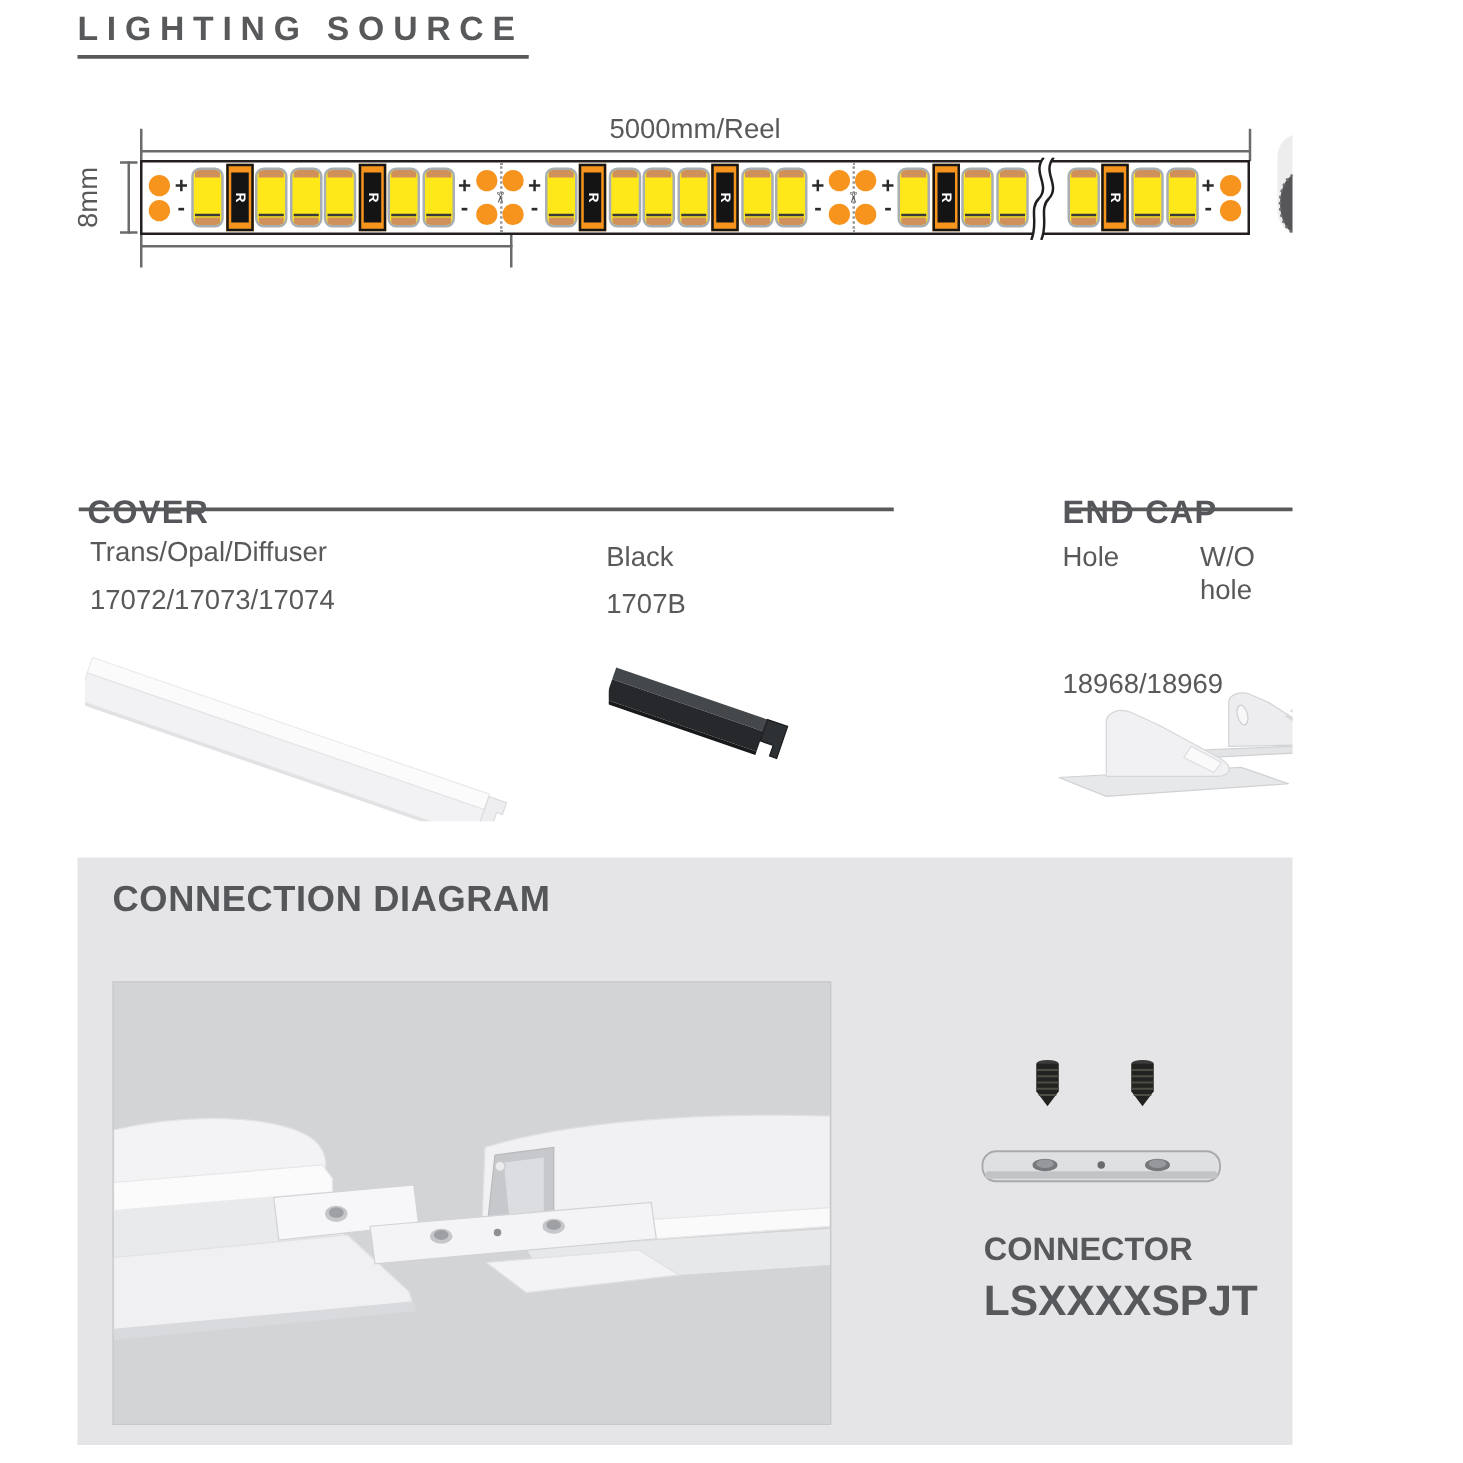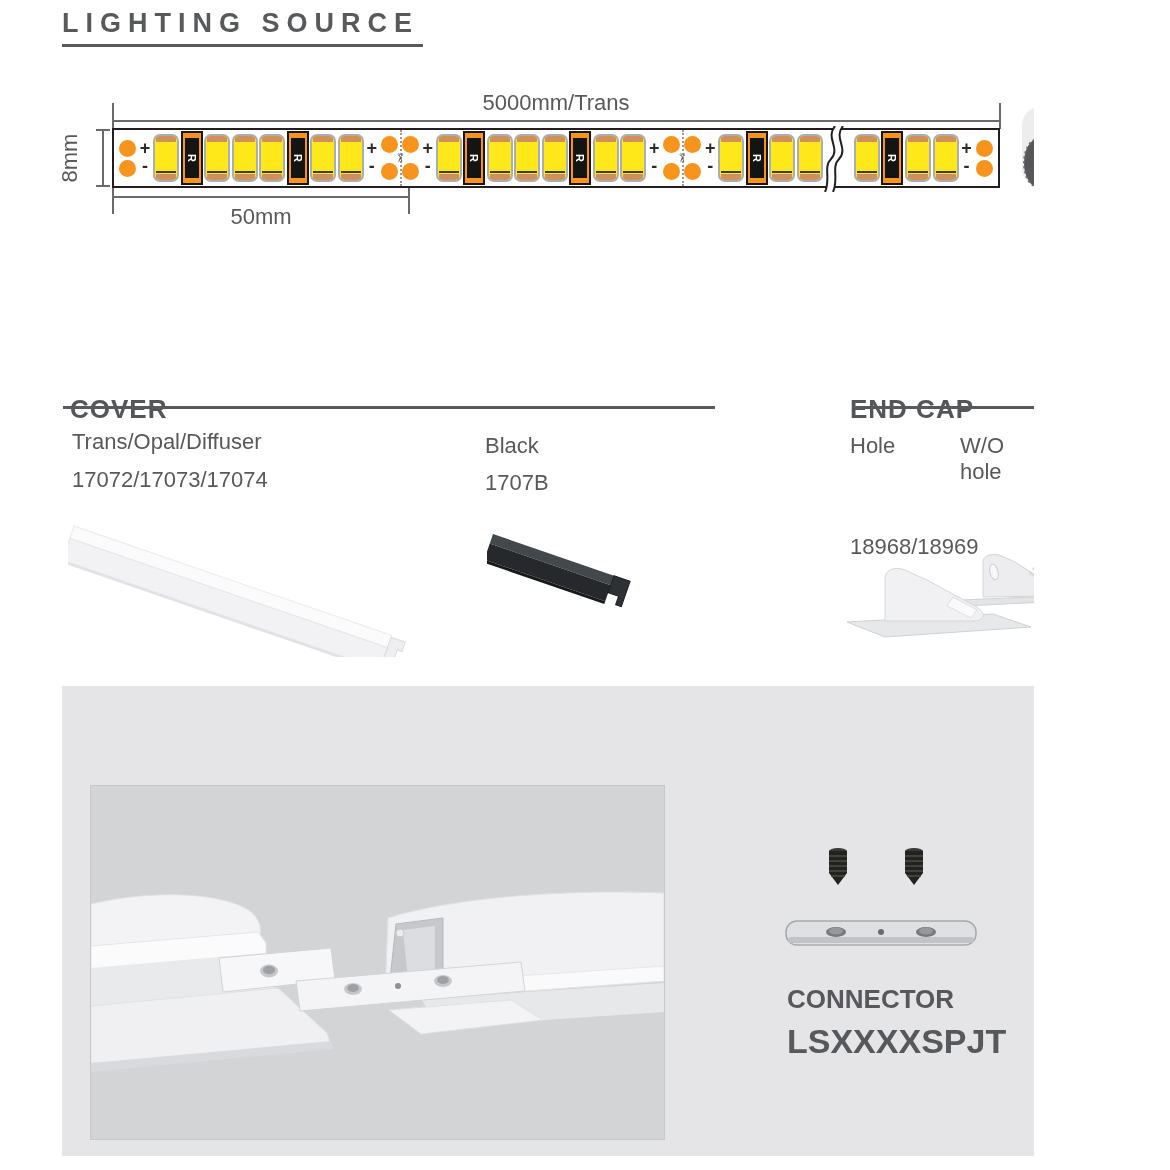--- a/index.html
+++ b/index.html
@@ -82,34 +82,33 @@
 
   .abs{position:absolute;}
 </style>
 </head>
 <body>
 
 <div class="page">
 
   <div class="doc-title">LIGHTING SOURCE</div>
 
-  <div class="dim5000-label">5000mm/Trans</div>
+  <div class="dim5000-label">5000mm/Reel</div>
   <div class="dim5000-line"></div>
   <div class="tick-v t5000-l"></div>
   <div class="tick-v t5000-r"></div>
 
   <div class="bracket8-line"></div>
   <div class="bracket8-capT"></div>
   <div class="bracket8-capB"></div>
   <div class="dim8-label">8mm</div>
 
   <div class="dim50-line"></div>
   <div class="tick-v t50-l"></div>
   <div class="tick-v t50-r"></div>
-  <div class="dim50-label">50mm</div>
 
   <div class="strip">
     <div style="display:contents" id="strip-host"><div class="pads">
           <div class="dot"></div>
           <div class="dot"></div>
         </div><div class="signs">
           <span>+</span>
           <span>-</span>
         </div><div class="led">
           <div class="pad-top"></div>
@@ -295,20 +294,21 @@
     <path d="M140,57 L140,22 C140,16 148,13 156,15 L172,22 L206,44 C212,49 211,55 204,56 Z" fill="#ededef" stroke="#d3d4d7" stroke-width="1"></path>
     <ellipse cx="151" cy="32" rx="4" ry="8" transform="rotate(-14 151 32)" fill="#f8f8f9" stroke="#cfcfd2" stroke-width="1"></ellipse>
     <path d="M186,32 L208,46 M190,28 L212,42" stroke="#d8d9db" stroke-width="3"></path>
 
     <path d="M4,82 L150,74 L188,87 L42,97 Z" fill="#e7e8ea" stroke="#d0d1d4" stroke-width="1"></path>
     <path d="M42,81 L42,38 C42,30 52,26 62,30 L84,40 L132,66 C144,73 142,80 132,81 Z" fill="#f1f1f3" stroke="#d6d7da" stroke-width="1"></path>
     <path d="M110,57 L134,70 L128,78 L104,66 Z" fill="#fafafb" stroke="#dddee0" stroke-width="1"></path>
   </svg>
 
   <div class="conn-panel">
+    <div class="conn-head">CONNECTION DIAGRAM</div>
 
     <div class="conn-imgbox">
       <svg width="573" height="353" viewBox="0 0 573 353">
 
         <g>
           <path d="M0,118 C60,104 126,106 156,123 C167,130 171,140 169,150 L0,164 Z" fill="#f3f3f5" stroke="#e2e2e5" stroke-width="1"></path>
           <path d="M0,160 L167,146 L175,157 L175,170 L0,186 Z" fill="#fbfbfc" stroke="#e6e6e9" stroke-width="1"></path>
           <path d="M0,182 L175,167 L185,205 L0,225 Z" fill="#e9eaec"></path>
           <path d="M0,220 L187,202 L236,247 L240,259 L0,281 Z" fill="#f0f0f2" stroke="#e0e1e4" stroke-width="1"></path>
           <path d="M0,277 L240,255 L242,263 L0,286 Z" fill="#d9dadd"></path>

